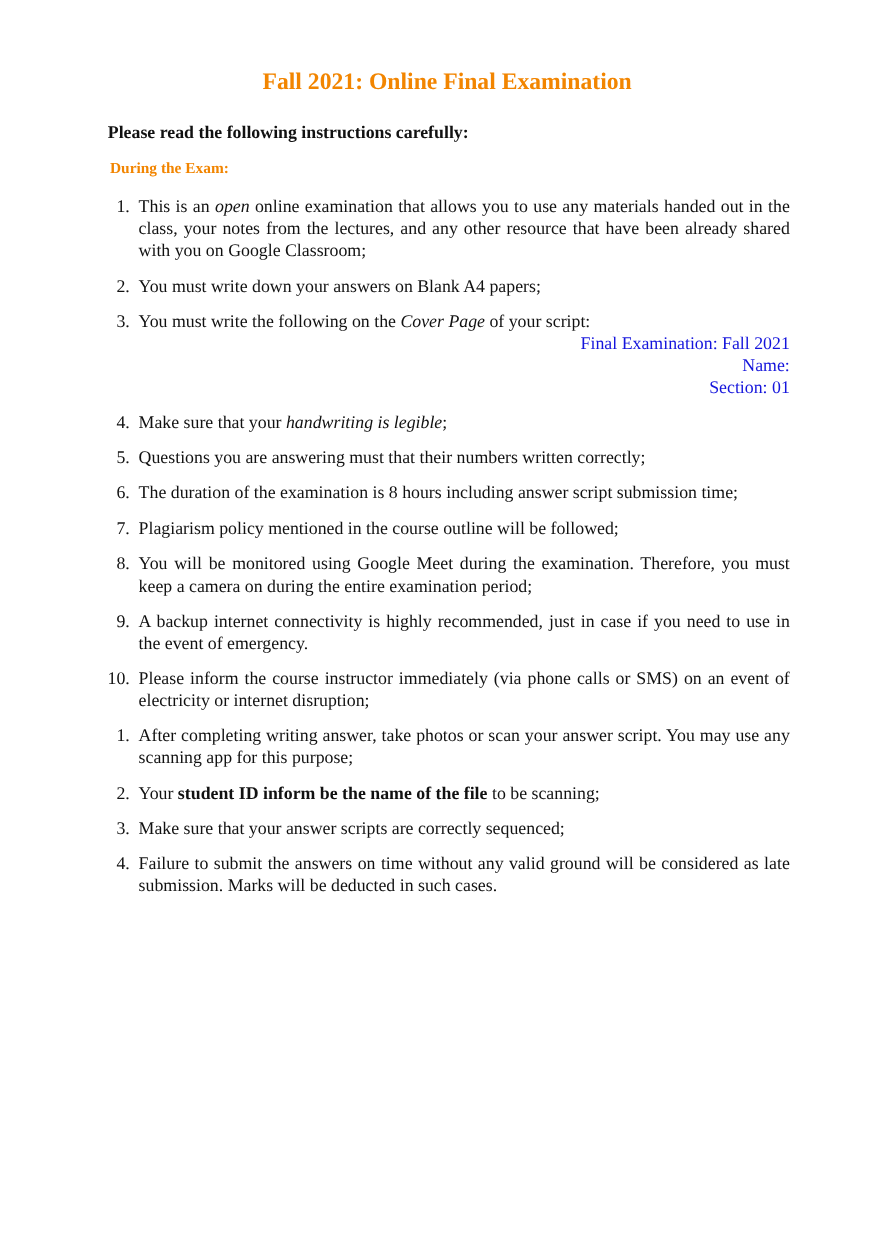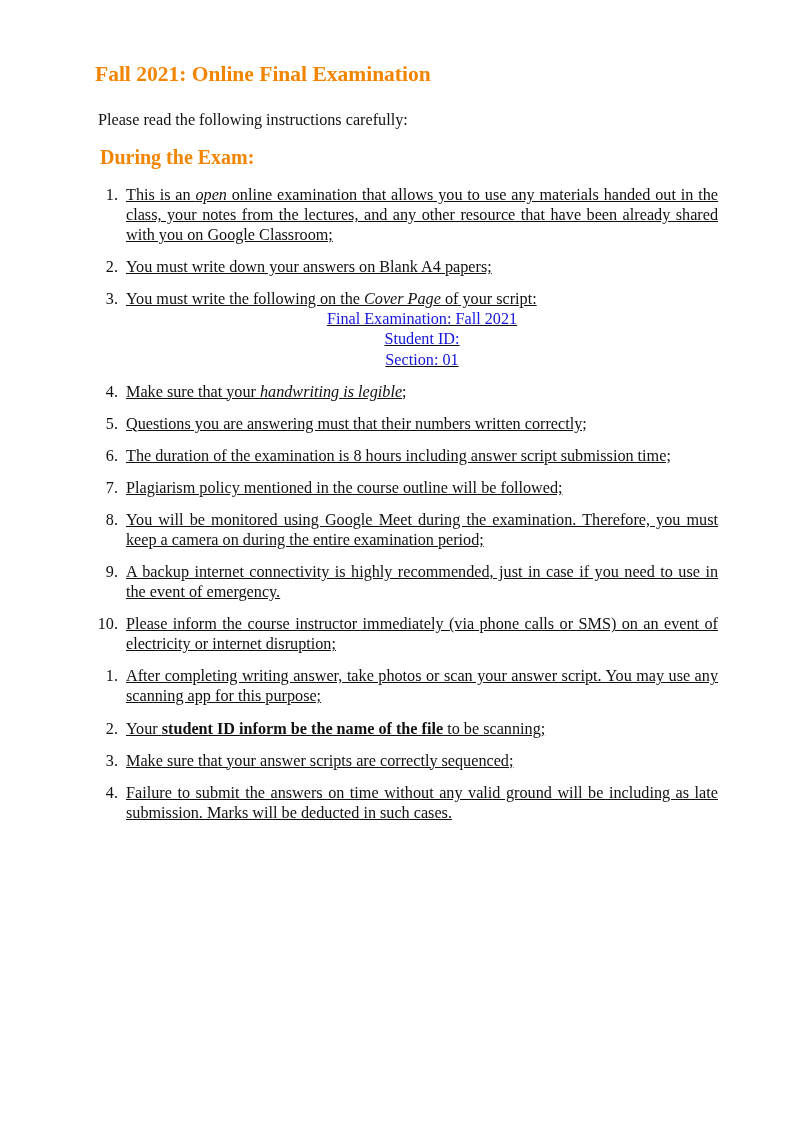--- a/index.html
+++ b/index.html
@@ -15,52 +15,53 @@
     box-sizing: border-box;
     background: #ffffff;
     padding: 62px 76px 40px 95px;
     font-family: "Liberation Serif", "DejaVu Serif", serif;
     font-size: 16.2px;
     line-height: 1.24;
     color: #111111;
   }
   .doc-title {
     margin: 0 0 24px 0;
+    text-align: center;
     color: var(--accent-orange, #F28500);
     font-size: 21.5px;
     font-weight: bold;
     line-height: 1.12;
   }
   .doc-title .title-line {
     display: block;
   }
   .intro {
     margin: 0 0 15px 3px;
+    font-weight: bold;
   }
   .section-heading {
     margin: 14px 0 15px 5px;
     color: var(--accent-orange, #F28500);
-    font-size: 20px;
+    font-size: 14px;
     font-weight: bold;
   }
   ol.instruction-list {
     margin: 0 0 6px 0;
     padding-left: 27px;
-    text-decoration: underline;
   }
   ol.instruction-list > li {
     margin-bottom: 12px;
     padding-left: 4px;
     text-align: justify;
   }
   .em { font-style: italic; }
   .strong { font-weight: bold; }
   .cover-block {
     color: var(--accent-blue, #1414DC);
-    text-align: center;
+    text-align: right;
   }
   .cover-line { display: block; }
 </style>
 </head>
 <body>
 
 <div class="page">
 
   <h1 class="doc-title">
       <span class="title-line">Fall 2021: Online Final Examination</span>
@@ -71,21 +72,21 @@
   <h2 class="section-heading">During the Exam:</h2>
 
   <ol class="instruction-list">
     <li><span>This is an </span><span class="em">open</span><span> online examination that allows you to use any materials handed out in the class, your notes from the lectures, and any other resource that have been already shared with you on Google Classroom;</span></li>
 
     <li><span>You must write down your answers on Blank A4 papers;</span></li>
 
     <li><span>You must write the following on the </span><span class="em">Cover Page</span><span> of your script:</span>
       <div class="cover-block">
         <span class="cover-line">Final Examination: Fall 2021</span>
-        <span class="cover-line">Student ID:</span>
+        <span class="cover-line">Name:</span>
         <span class="cover-line">Section: 01</span>
       </div>
     </li>
 
     <li><span>Make sure that your </span><span class="em">handwriting is legible</span><span>;</span></li>
 
     <li><span>Questions you are answering must that their numbers written correctly;</span></li>
 
     <li><span>The duration of the examination is 8 hours including answer script submission time;</span></li>
 
@@ -99,16 +100,16 @@
   </ol>
 
 
   <ol class="instruction-list">
     <li><span>After completing writing answer, take photos or scan your answer script. You may use any scanning app for this purpose;</span></li>
 
     <li><span>Your </span><span class="strong">student ID inform be the name of the file</span><span> to be scanning;</span></li>
 
     <li><span>Make sure that your answer scripts are correctly sequenced;</span></li>
 
-    <li><span>Failure to submit the answers on time without any valid ground will be including as late submission. Marks will be deducted in such cases.</span></li>
+    <li><span>Failure to submit the answers on time without any valid ground will be considered as late submission. Marks will be deducted in such cases.</span></li>
   </ol>
 
 </div>
 
 </body></html>

